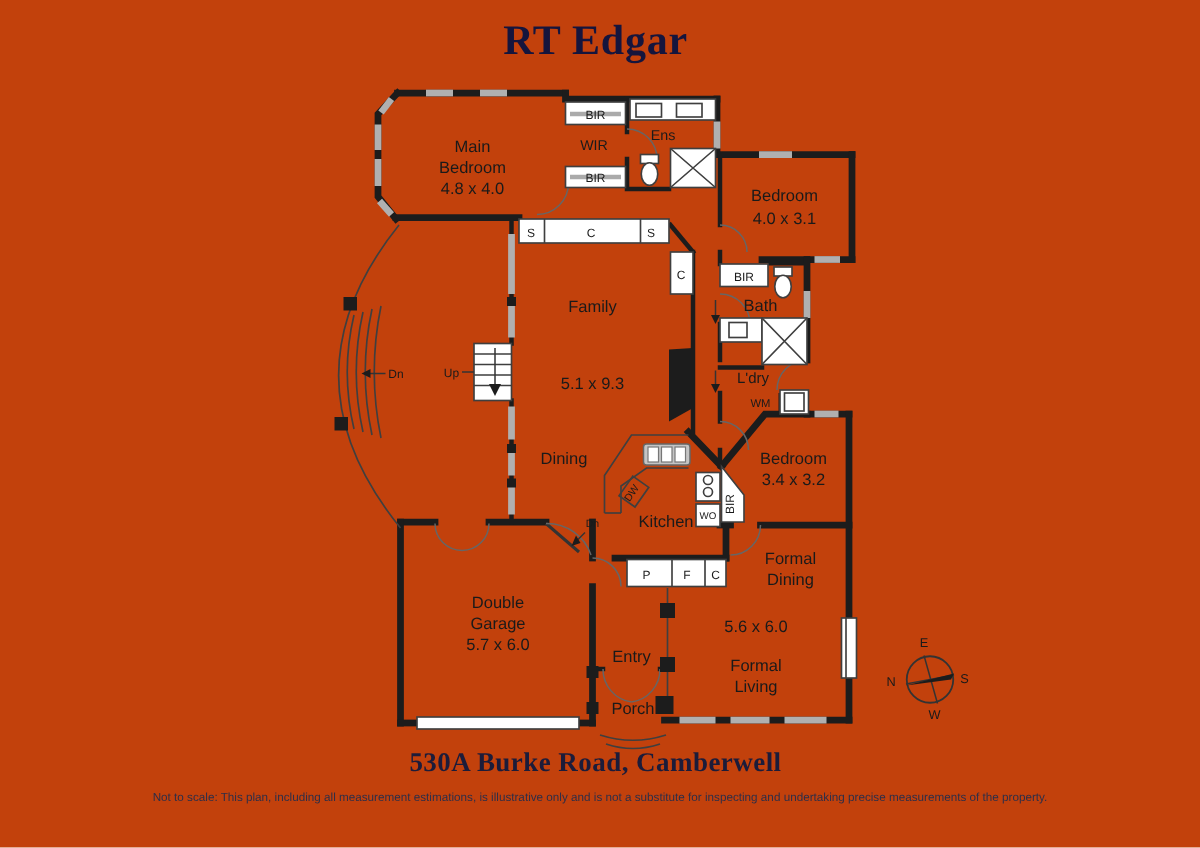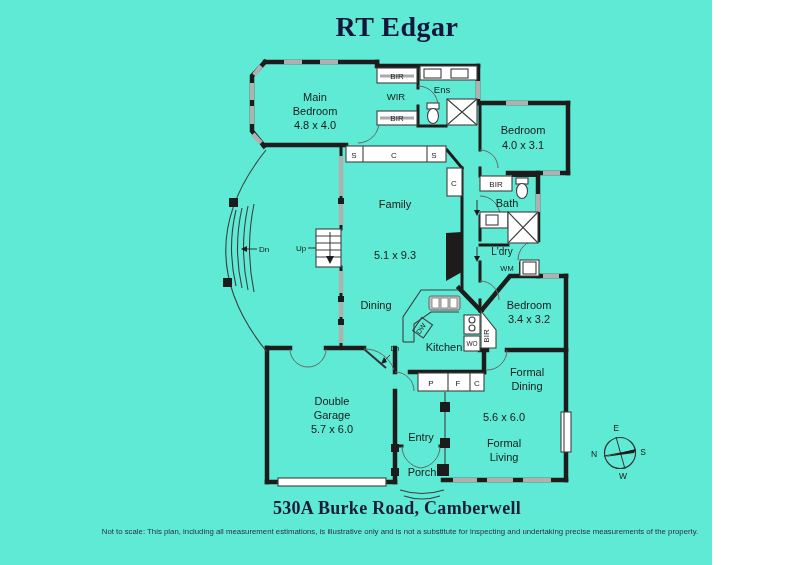--- a/index.html
+++ b/index.html
@@ -1,16 +1,16 @@
 <!DOCTYPE html>
 <html><head>
 <meta charset="utf-8">
 <style>
   html,body{margin:0;padding:0;background:#ffffff;}
-  .page{width:712px;height:565px;position:relative;background:#5eead4;overflow:hidden;}
+  .page{width:800px;height:565px;position:relative;background:#c2410c;overflow:hidden;}
   svg{display:block;}
   text{font-family:"Liberation Sans","DejaVu Sans",sans-serif;fill:#1a1a1a;}
   .brand{font-family:"Liberation Serif","DejaVu Serif",serif;font-weight:bold;font-size:28px;fill:#15153d;letter-spacing:.5px;}
   .addr{font-family:"Liberation Serif","DejaVu Serif",serif;font-weight:bold;font-size:18px;fill:#1c1c3a;letter-spacing:.3px;}
   .disc{font-size:7.8px;fill:#2e2e48;}
   .rl{font-size:11px;}
   .sl{font-size:8px;}
   .tiny{font-size:6.5px;}
   .cp{font-size:8.5px;}
   .we{stroke:#1c1c1c;stroke-width:4.5;fill:none;stroke-linecap:square;}

